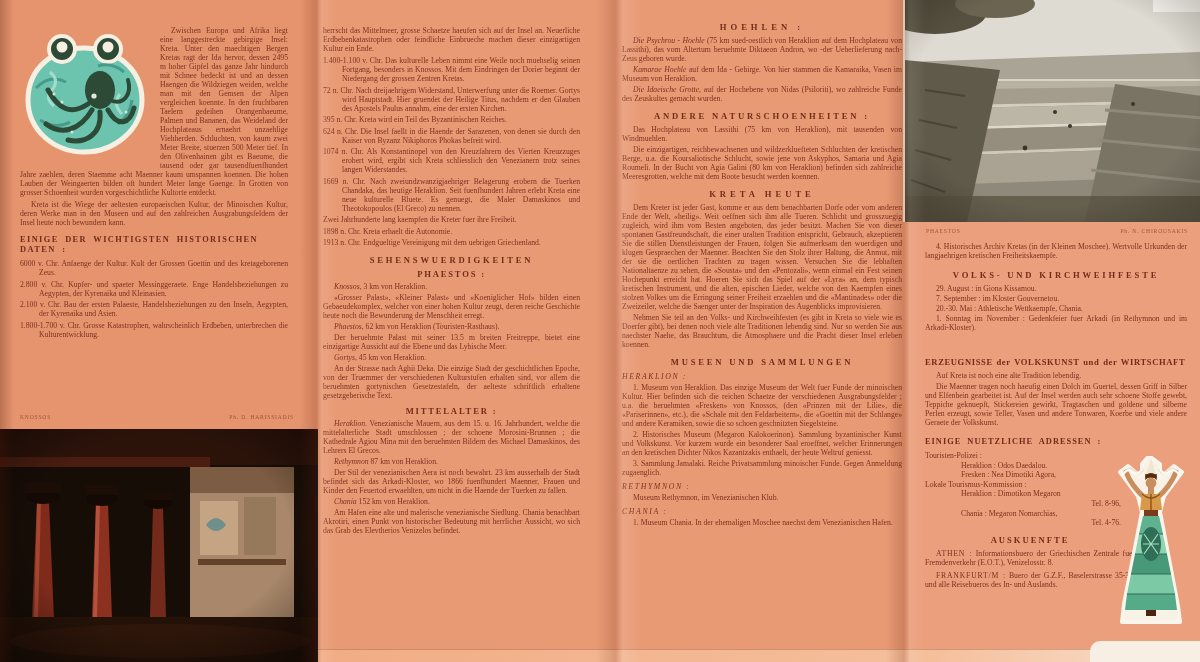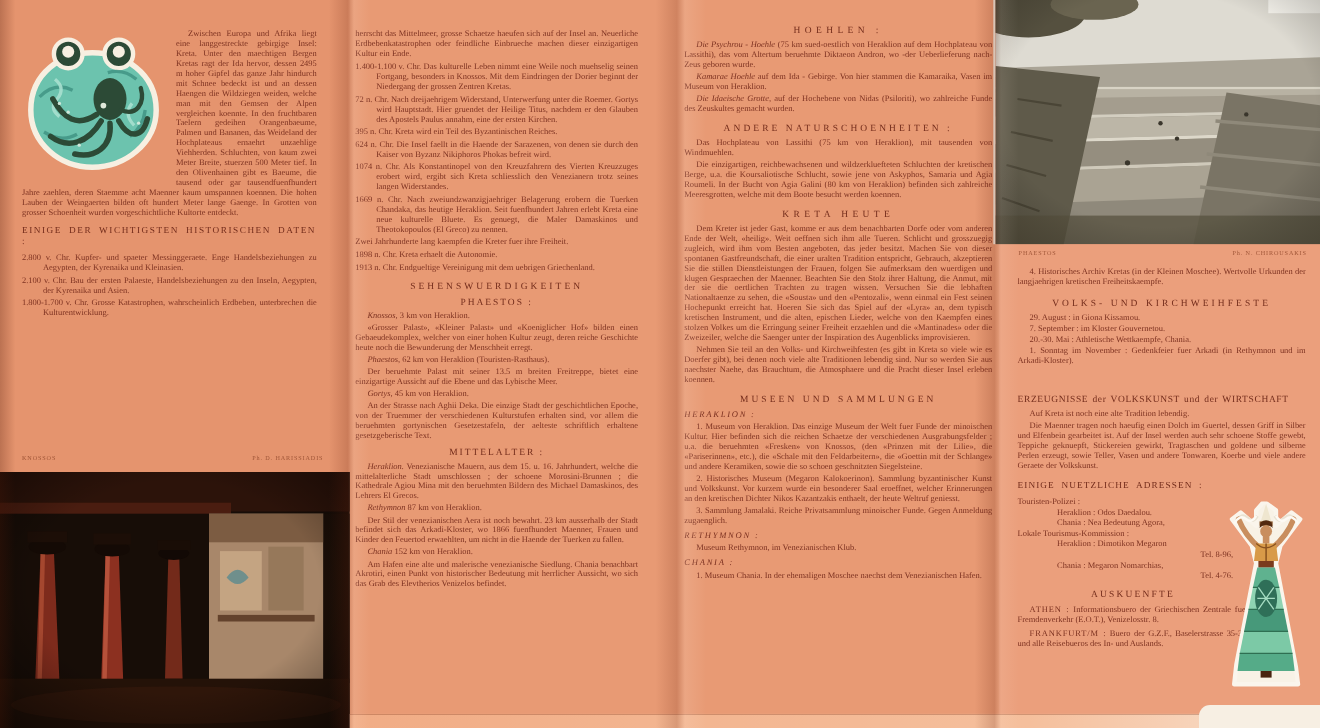--- a/index.html
+++ b/index.html
@@ -13,21 +13,21 @@
   .ptext{position:absolute;overflow:hidden;z-index:1;}
   .p1text{left:20px;right:30px;top:26px;height:384px;}
   .p2text{left:5px;right:38px;top:26px;bottom:26px;}
   .p3text{left:4px;right:6px;top:22px;bottom:20px;}
   .p4text{left:17px;right:13px;top:242px;bottom:8px;}
   .bt{font-size:7.7px;line-height:9px;text-align:justify;margin:0;font-family:Liberation Serif, serif;}
   .ind{text-indent:11px;}
   .bt+.bt{margin-top:1px;}
   .octo{float:left;width:140px;height:142px;}
   .octo svg{display:block;margin:2px 6px 4px 0;}
-  .h{font-weight:normal;font-size:8.6px;line-height:10px;margin:8px 0 4px;text-align:center;letter-spacing:2.8px;color:#732c1b;}
+  .h{font-weight:bold;font-size:8.6px;line-height:10px;margin:8px 0 4px;text-align:center;letter-spacing:2.8px;color:#732c1b;}
   .h-left{text-align:left;letter-spacing:1.4px;word-spacing:3px;font-size:8.4px;}
   .h-tight{letter-spacing:1.8px;}
   .h-mixed{text-align:left;letter-spacing:0.6px;word-spacing:1px;}
   .subh{font-style:italic;font-weight:normal;font-size:7.8px;letter-spacing:1.6px;margin:5px 0 2px;text-align:left;color:#7c3120;}
   .di{padding-left:19px;text-indent:-19px;margin-bottom:2.5px;}
   .leads i{font-style:italic;}
   .caps-lead i{font-style:normal;letter-spacing:0.8px;}
   .plist p{margin-bottom:2px;}
   .cap{position:absolute;z-index:3;display:flex;justify-content:space-between;
     font-size:5.6px;letter-spacing:0.8px;color:#a05638;}
@@ -80,23 +80,25 @@
           <path d="M80,84 C82,106 66,116 48,112" fill="none" stroke="#2c4a36" stroke-width="5" stroke-linecap="round"></path>
           <path d="M88,82 C98,100 110,96 114,80" fill="none" stroke="#2c4a36" stroke-width="5" stroke-linecap="round"></path>
           <path d="M90,72 C104,78 112,66 108,52" fill="none" stroke="#2c4a36" stroke-width="4" stroke-linecap="round"></path>
           <circle cx="34" cy="66" r="1.5" fill="#cfe8da"></circle>
             <circle cx="42" cy="74" r="1.5" fill="#cfe8da"></circle>
           <circle cx="52" cy="104" r="1.5" fill="#cfe8da"></circle>
             <circle cx="106" cy="84" r="1.5" fill="#cfe8da"></circle>
         </svg>
       </div>
       <p class="bt ind">Zwischen Europa und Afrika liegt eine langgestreckte gebirgige Insel: Kreta. Unter den maechtigen Bergen Kretas ragt der Ida hervor, dessen 2495 m hoher Gipfel das ganze Jahr hindurch mit Schnee bedeckt ist und an dessen Haengen die Wildziegen weiden, welche man mit den Gemsen der Alpen vergleichen koennte. In den fruchtbaren Taelern gedeihen Orangenbaeume, Palmen und Bananen, das Weideland der Hochplateaus ernaehrt unzaehlige Viehherden. Schluchten, von kaum zwei Meter Breite, stuerzen 500 Meter tief. In den Olivenhainen gibt es Baeume, die tausend oder gar tausendfuenfhundert Jahre zaehlen, deren Staemme acht Maenner kaum umspannen koennen. Die hohen Lauben der Weingaerten bilden oft hundert Meter lange Gaenge. In Grotten von grosser Schoenheit wurden vorgeschichtliche Kultorte entdeckt.</p>
+      <p class="bt ind" style="margin-top:3px">Kreta ist die Wiege der aeltesten europaeischen Kultur, der Minoischen Kultur, deren Werke man in den Museen und auf den zahlreichen Ausgrabungsfeldern der Insel heute noch bewundern kann.</p>
       <h3 class="h h-left">EINIGE DER WICHTIGSTEN HISTORISCHEN DATEN :</h3>
       <div>
 
+          <div class="bt di"><span class="term">6000 v. Chr.</span> <span>Anfaenge der Kultur. Kult der Grossen Goettin und des kretageborenen Zeus.</span></div>
 
           <div class="bt di"><span class="term">2.800 v. Chr.</span> <span>Kupfer- und spaeter Messinggeraete. Enge Handelsbeziehungen zu Aegypten, der Kyrenaika und Kleinasien.</span></div>
 
           <div class="bt di"><span class="term">2.100 v. Chr.</span> <span>Bau der ersten Palaeste, Handelsbeziehungen zu den Inseln, Aegypten, der Kyrenaika und Asien.</span></div>
 
           <div class="bt di"><span class="term">1.800-1.700 v. Chr.</span> <span>Grosse Katastrophen, wahrscheinlich Erdbeben, unterbrechen die Kulturentwicklung.</span></div>
 
         </div>
     </div>
     <div class="cap cap1">
@@ -264,21 +266,21 @@
 
           <p class="bt ind"><i></i><span>Auf Kreta ist noch eine alte Tradition lebendig.</span></p>
 
           <p class="bt ind"><i></i><span>Die Maenner tragen noch haeufig einen Dolch im Guertel, dessen Griff in Silber und Elfenbein gearbeitet ist. Auf der Insel werden auch sehr schoene Stoffe gewebt, Teppiche geknuepft, Stickereien gewirkt, Tragtaschen und goldene und silberne Perlen erzeugt, sowie Teller, Vasen und andere Tonwaren, Koerbe und viele andere Geraete der Volkskunst.</span></p>
 
         </div>
       <h3 class="h h-left" style="margin-top:10px;letter-spacing:1px">EINIGE NUETZLICHE ADRESSEN :</h3>
       <div class="narrow">
         <p class="adr">Touristen-Polizei :</p>
         <p class="adr adr-ind">Heraklion : Odos Daedalou.</p>
-        <p class="adr adr-ind">Chania : Nea Bedeutung Agora,</p>
+        <p class="adr adr-ind">Fresken : Nea Dimotiki Agora,</p>
         <p class="adr">Lokale Tourismus-Kommission :</p>
         <p class="adr adr-ind">Heraklion : Dimotikon Megaron</p>
         <p class="adr adr-tel">Tel. 8-96,</p>
         <p class="adr adr-ind">Chania : Megaron Nomarchias,</p>
         <p class="adr adr-tel">Tel. 4-76.</p>
       </div>
       <div class="narrow">
         <h3 class="h" style="margin:7px 0 4px;letter-spacing:2px">AUSKUENFTE</h3>
         <div class="plist caps-lead">
 

